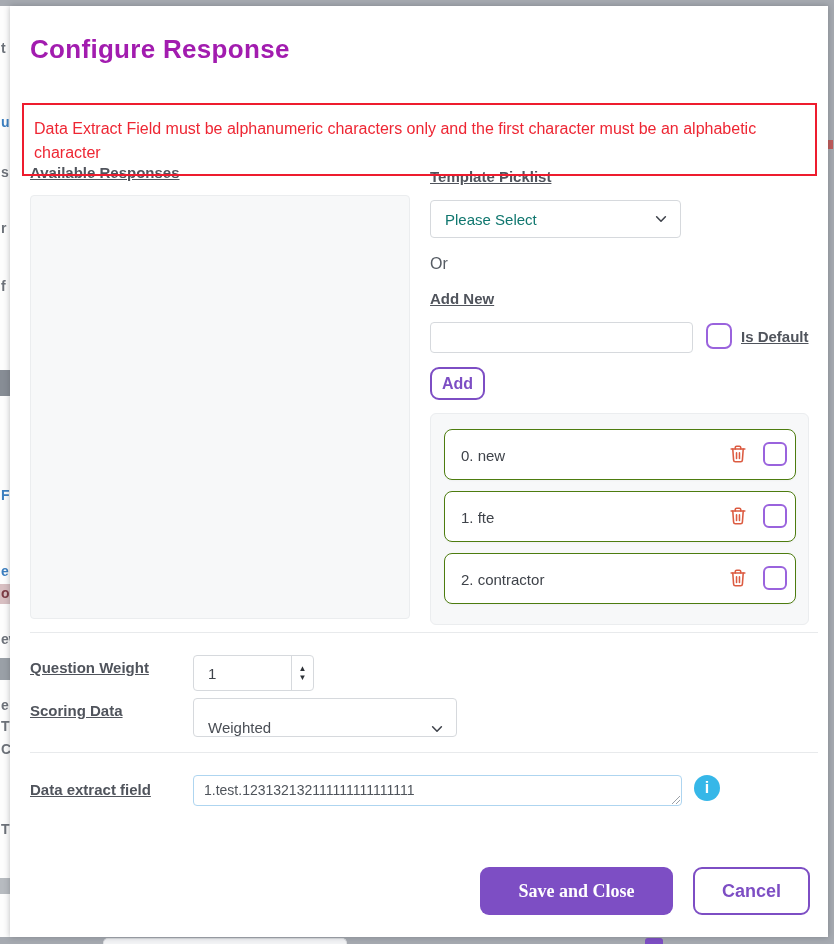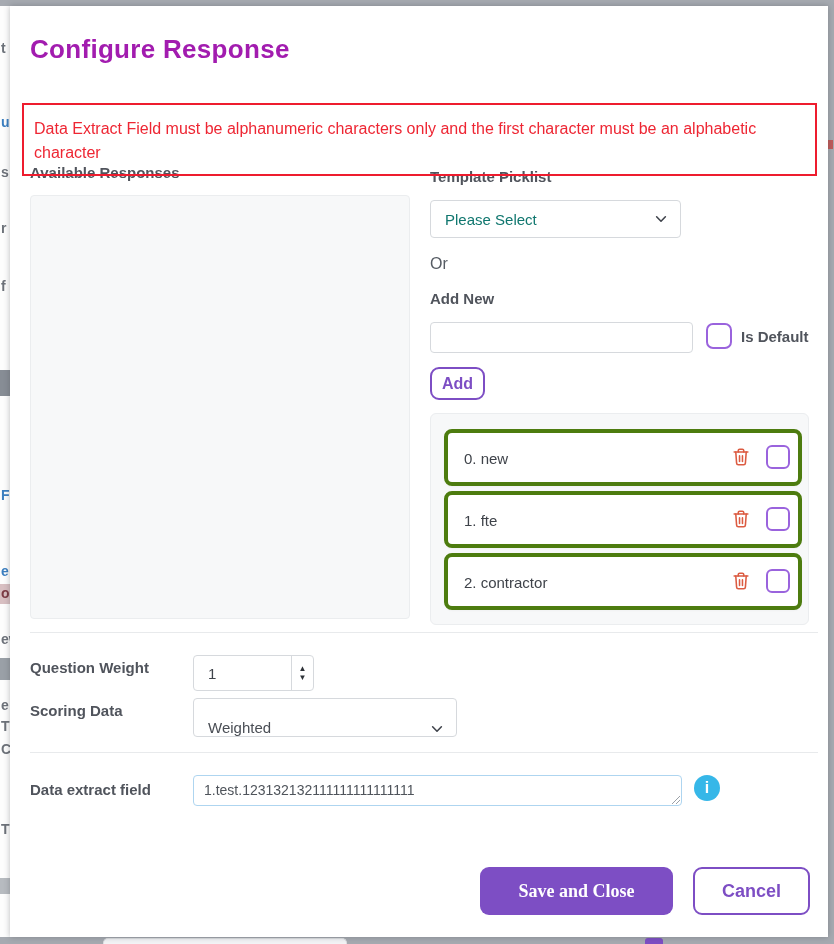--- a/index.html
+++ b/index.html
@@ -35,21 +35,21 @@
   
   .modal{
     position:absolute;left:10px;top:6px;width:818px;height:931px;background:#ffffff;
     box-shadow:0 0 6px rgba(60,64,70,.35);z-index:2;
   }
   .modal-title{
     position:absolute;left:20px;top:28px;margin:0;
     font-size:26px;font-weight:700;color:#a21caf;letter-spacing:.3px;
   }
   .field-label{
-    position:absolute;font-size:15px;font-weight:700;color:#50545c;white-space:nowrap;
+    position:absolute;font-size:15px;font-weight:700;color:#50545c;white-space:nowrap;text-decoration:underline;
   }
   .ar-label{left:20px;top:158px;}
   .tp-label{left:420px;top:162px;}
   .error-box{
     position:absolute;left:12px;top:97px;width:771px;height:57px;
     border:2px solid #ee1c2e;background:transparent;z-index:5;
     padding:12px 10px 0 10px;
     font-size:16px;line-height:24px;color:#ee2633;
   }
   .left-panel{
@@ -84,21 +84,21 @@
     background:#fff;border:2px solid #7d4ec4;border-radius:9px;
     color:#7d4ec4;font-size:16px;font-weight:700;cursor:pointer;
     font-family:"Liberation Sans", sans-serif;padding:0;
   }
   .list-panel{
     position:absolute;left:420px;top:407px;width:377px;height:210px;
     background:#f7f8f9;border:1px solid #ebedef;border-radius:6px;
   }
   .resp-row{
     position:absolute;left:13px;width:350px;height:49px;background:#fff;
-    border:4px solid #4d7c0f;border-radius:8px;box-shadow:0 1px 2px rgba(0,0,0,.03);text-align:center;
+    border:1px solid #4d7c0f;border-radius:8px;box-shadow:0 1px 2px rgba(0,0,0,.03);text-align:center;
   }
   .resp-row .resp-label{
     position:absolute;left:16px;top:50%;transform:translateY(-50%);
     font-size:15px;color:#3f434a;
   }
   .resp-row .trash{position:absolute;left:282px;top:13px;width:22px;height:22px;cursor:pointer;}
   .resp-row .cb-item{left:318px;top:12px;width:24px;height:24px;border-radius:6px;}
   .row0{top:15px;} .row1{top:77px;} .row2{top:139px;}
   .divider{position:absolute;left:20px;width:788px;height:1px;background:#e8eaec;}
   .d1{top:626px;} .d2{top:746px;}

